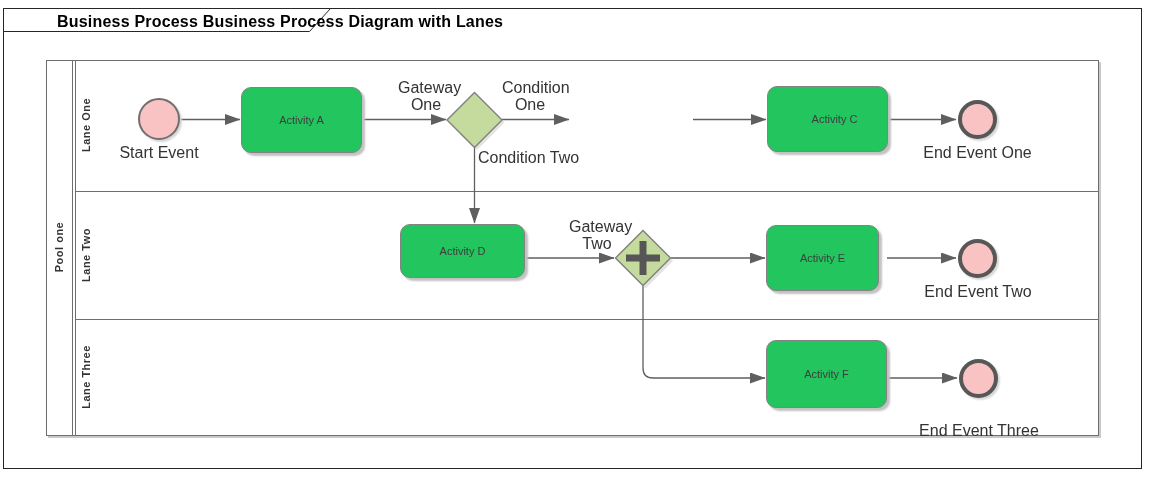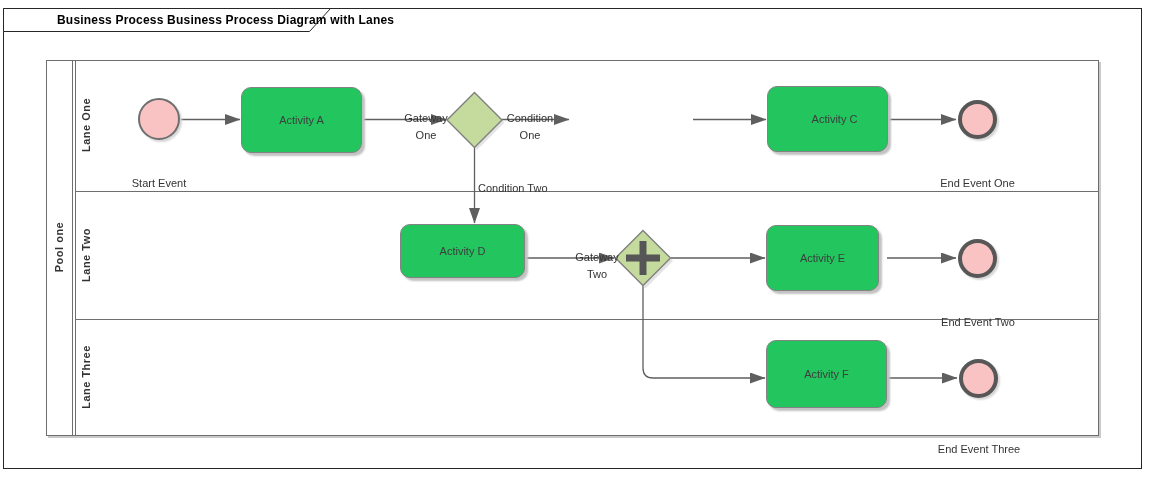--- a/index.html
+++ b/index.html
@@ -6,21 +6,21 @@
   .stage {
     position:relative; width:1152px; height:480px; background:#ffffff;
     font-family:"Liberation Sans", sans-serif; overflow:hidden;
     -webkit-font-smoothing:antialiased;
   }
   .frame {
     position:absolute; left:3px; top:8px; width:1139px; height:461px;
     border:1px solid #262626; box-sizing:border-box;
   }
   .tab-label {
-    position:absolute; left:12px; top:13px; font-size:12px; font-weight:bold;
+    position:absolute; left:12px; top:13px; font-size:16px; font-weight:bold;
     color:#000; white-space:nowrap; letter-spacing:0.2px; z-index:6;padding-left:45px;
   }
   .pool {
     position:absolute; left:46px; top:60px; width:1053px; height:376px;
     border:1px solid #6e6e6e; box-sizing:border-box; background:#fff;
     box-shadow:2px 2px 0 #c9c9c9; z-index:1;
   }
   .pool-header {
     position:absolute; left:0; top:0; width:26px; height:100%;
     border-right:1px solid #6e6e6e; box-sizing:border-box;
@@ -45,22 +45,22 @@
     display:flex; align-items:center; justify-content:center;
     font-size:11px; color:#3d3d3d; z-index:4;
   }
   .event {
     position:absolute; border-radius:50%; background:#f9c3c3;
     box-sizing:content-box; box-shadow:2px 2px 2px #d6d6d6; z-index:4;
   }
   .event.start { width:38px; height:38px; border:2px solid #6f6f6f; }
   .event.end   { width:31px; height:31px; border:4px solid #575757; }
   .caption {
-    position:absolute; font-size:11px; color:#333; text-align:center;
-    line-height:17px; z-index:5;margin-top:31px;
+    position:absolute; font-size:16px; color:#333; text-align:center;
+    line-height:17px; z-index:5;
   }
   .caption.single { line-height:13px; }
   .caption.nowrap { white-space:nowrap; text-align:left; }
 </style>
 </head>
 <body>
 
 <div class="stage">
 
   <div class="frame"></div>
@@ -133,19 +133,19 @@
   </div>
 
   <div class="event start" style="left:138px; top:98px;"></div>
   <div class="event end" style="left:958px; top:100px;"></div>
   <div class="event end" style="left:958px; top:238.5px;"></div>
   <div class="event end" style="left:959px; top:358.5px;"></div>
 
   <div class="caption single" style="left:109px; top:146px; width:100px;">Start Event</div>
   <div class="caption single" style="left:917px; top:146px; width:121px;">End Event One</div>
   <div class="caption single" style="left:918px; top:285px; width:120px;">End Event Two</div>
-  <div class="caption single" style="left:915px; top:412px; width:128px;">End Event Three</div>
+  <div class="caption single" style="left:915px; top:424px; width:128px;">End Event Three</div>
   <div class="caption" style="left:398px; top:79px;  width:56px;">Gateway One</div>
   <div class="caption" style="left:502px; top:79px;  width:56px;">Condition One</div>
   <div class="caption" style="left:569px; top:218px; width:56px;">Gateway Two</div>
   <div class="caption nowrap single" style="left:478px; top:151px;">Condition Two</div>
 
 </div>
 
 </body></html>

